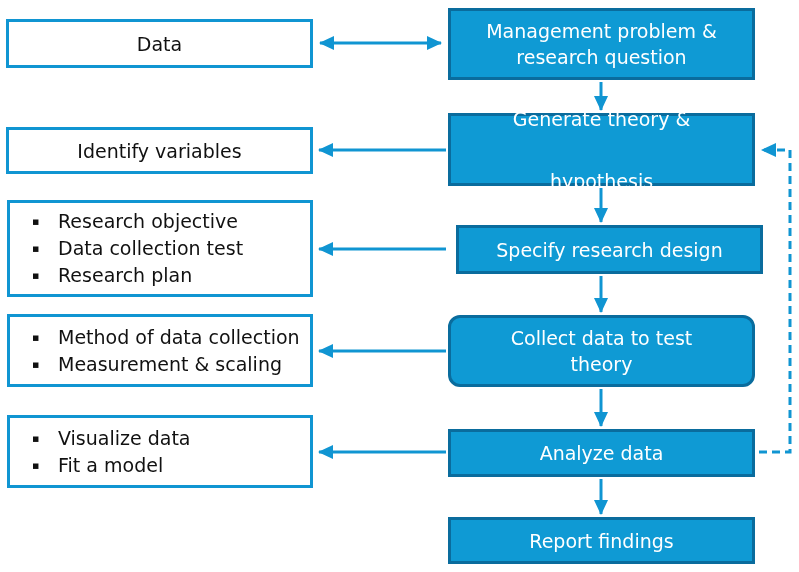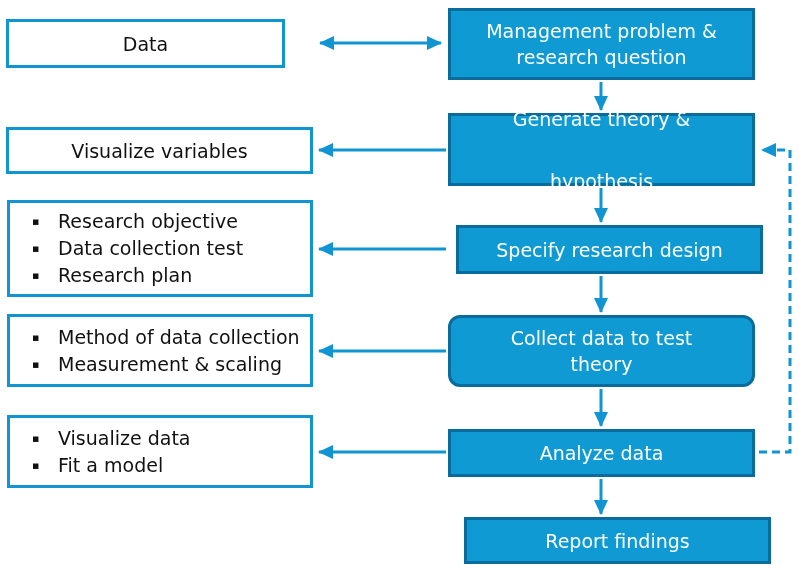--- a/index.html
+++ b/index.html
@@ -74,26 +74,26 @@
   }
   .arrow-line { stroke: var(--accent_blue); stroke-width: 3; fill: none; }
   .arrow-line.dashed { stroke-dasharray: 8 5; }
   .arrow-head-fill { fill: var(--accent_blue); }
 </style>
 </head>
 <body>
 
 <div class="canvas">
 
-  <div class="box box-left" style="left:6px; top:19px; width:279px; height:49px;">
+  <div class="box box-left" style="left:6px; top:19px; width:307px; height:49px;">
     <div>Data</div>
   </div>
 
   <div class="box box-left" style="left:6px; top:127px; width:307px; height:47px;">
-    <div>Visualize variables</div>
+    <div>Identify variables</div>
   </div>
 
   <div class="box box-left bullets" style="left:7px; top:200px; width:306px; height:97px;">
     <ul class="bullet-list">
       <li>
         <span class="bullet">▪</span>
         <span>Research objective</span>
       </li>
       <li>
         <span class="bullet">▪</span>
@@ -148,21 +148,21 @@
 
   <div class="box box-right" style="left:448px; top:315px; width:307px; height:72px;border-radius:12px;">
     <div>Collect data to test</div>
     <div>theory</div>
   </div>
 
   <div class="box box-right" style="left:448px; top:429px; width:307px; height:48px;">
     <div>Analyze data</div>
   </div>
 
-  <div class="box box-right" style="left:448px; top:517px; width:307px; height:47px;margin-left:16px;">
+  <div class="box box-right" style="left:448px; top:517px; width:307px; height:47px;">
     <div>Report findings</div>
   </div>
 
   <svg class="overlay" viewBox="0 0 799 572">
     <defs>
       <marker id="arrowhead" markerUnits="userSpaceOnUse" markerWidth="15" markerHeight="14" viewBox="0 0 15 14" refX="14" refY="7" orient="auto-start-reverse">
         <path class="arrow-head-fill" d="M0,0 L15,7 L0,14 Z"></path>
       </marker>
     </defs>
 

